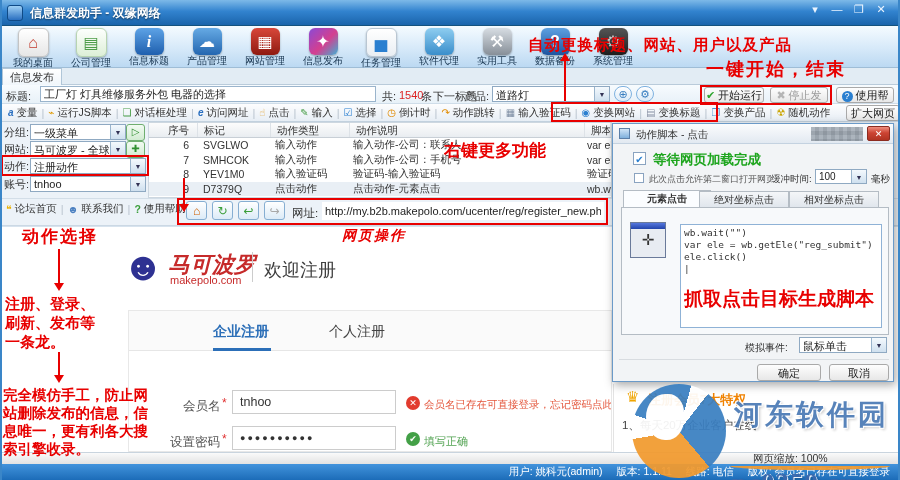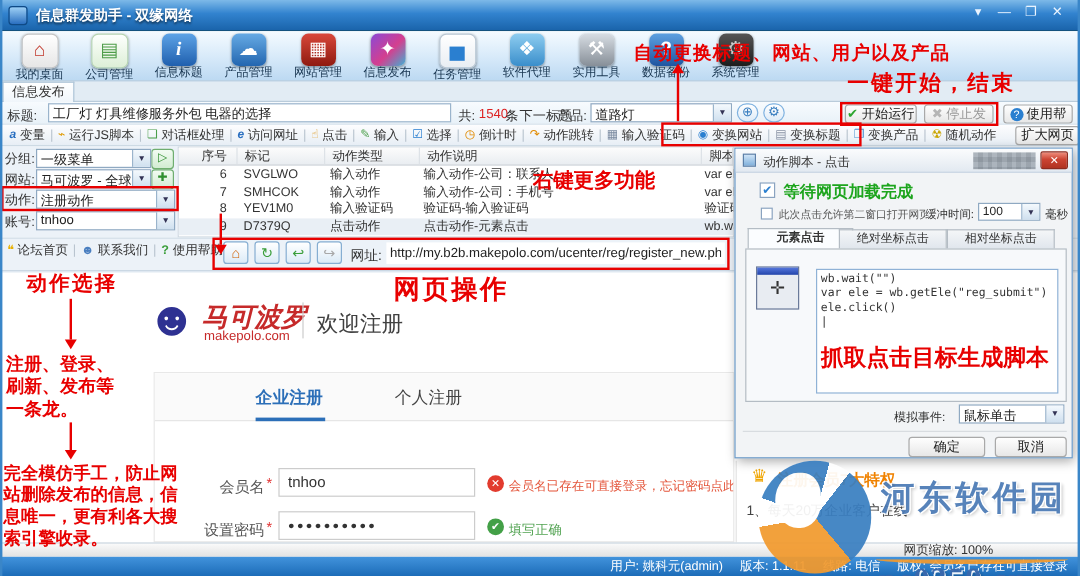--- a/index.html
+++ b/index.html
@@ -512,21 +512,21 @@
 <div class="r rhead-up" style="left:560px;top:53px;"></div>
 <div class="r rline" style="left:564px;top:60px;height:41px;"></div>
 <div class="r anno nw" style="left:706px;top:58px;font-size:18px;letter-spacing:2px;">一键开始，结束</div>
 <div class="r redbox" style="left:700px;top:85px;width:132px;height:20px;"></div>
 <div class="r redbox" style="left:551px;top:102px;width:167px;height:20px;"></div>
 <div class="r redbox" style="left:1px;top:155px;width:148px;height:21px;"></div>
 <div class="r rline" style="left:183px;top:178px;height:26px;"></div>
 <div class="r rhead-down" style="left:179px;top:204px;"></div>
 <div class="r anno nw" style="left:444px;top:140px;font-size:17px;">右键更多功能</div>
 <div class="r redbox" style="left:177px;top:198px;width:431px;height:27px;"></div>
-<div class="r anno nw" style="left:328px;top:227px;font-size:22px;letter-spacing:2px;">网页操作</div>
+<div class="r anno nw" style="left:342px;top:227px;font-size:14px;letter-spacing:2px;font-style:italic;">网页操作</div>
 <div class="r anno" style="left:22px;top:226px;font-size:17px;letter-spacing:2px;">动作选择</div>
 <div class="r rline" style="left:58px;top:249px;height:34px;"></div>
 <div class="r rhead-down" style="left:54px;top:283px;"></div>
 <div class="r anno" style="left:5px;top:295px;width:104px;font-size:15px;">注册、登录、刷新、发布等一条龙。</div>
 <div class="r rline" style="left:58px;top:352px;height:23px;"></div>
 <div class="r rhead-down" style="left:54px;top:375px;"></div>
 <div class="r anno" style="left:3px;top:386px;width:146px;font-size:14.5px;line-height:18px;">完全模仿手工，防止网站删除发布的信息，信息唯一，更有利各大搜索引擎收录。</div>
 <div class="r anno nw" style="left:684px;top:287px;font-size:19px;z-index:80;">抓取点击目标生成脚本</div>
 
 <div class="r wm">

